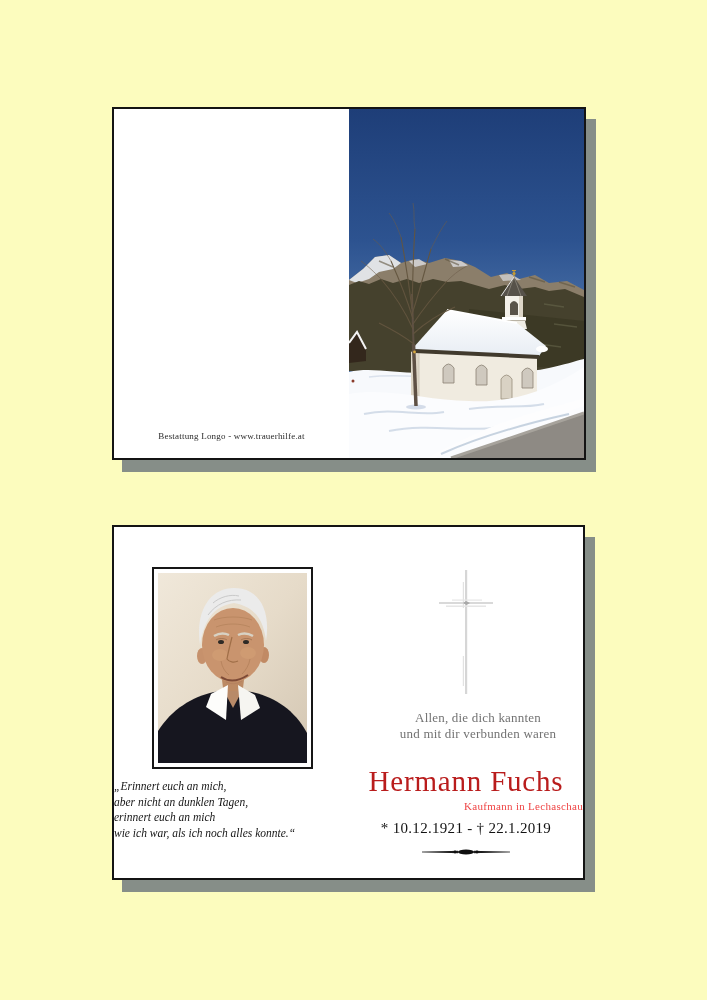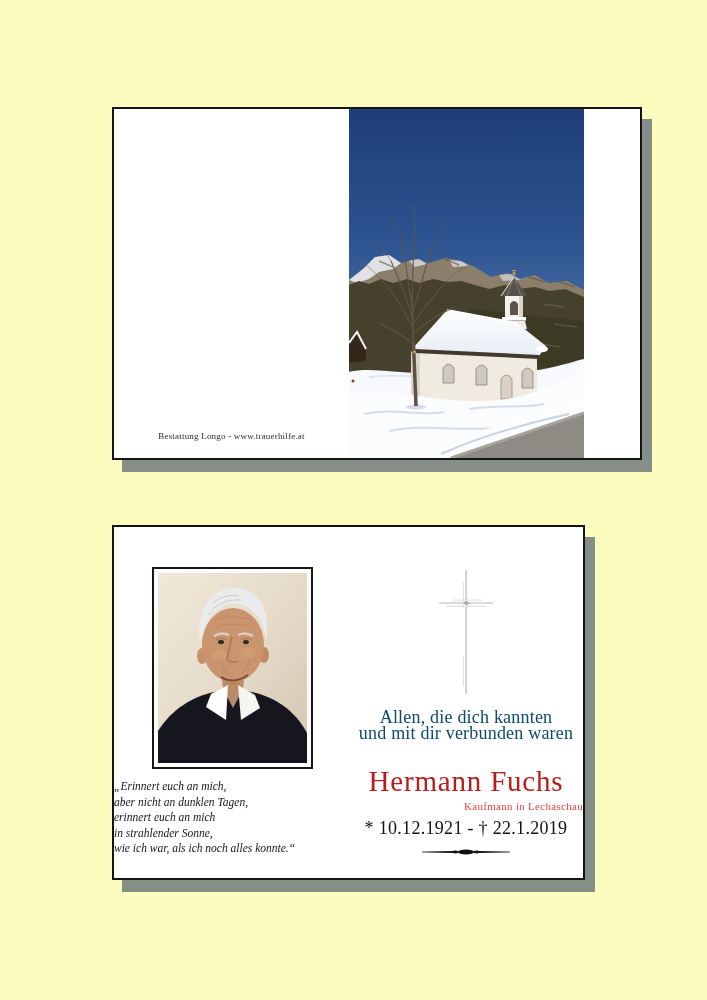--- a/index.html
+++ b/index.html
@@ -1,41 +1,41 @@
 <!DOCTYPE html>
 <html><head>
 <meta charset="utf-8">
 <style>
   html,body{margin:0;padding:0;}
   .page{position:relative;width:707px;height:1000px;background:#FCFCBE;overflow:hidden;
         font-family:"Liberation Serif", serif;}
   .card{position:absolute;background:#ffffff;border:2px solid #141414;box-sizing:border-box;
         box-shadow:10px 12px 0 0 #868E88;}
-  .card-outside{left:112px;top:107px;width:530px;height:353px;}
+  .card-outside{left:112px;top:107px;width:474px;height:353px;}
   .card-inside{left:112px;top:525px;width:473px;height:355px;}
 
   .imprint{position:absolute;left:0;top:322px;width:235px;text-align:center;
            font-size:9px;letter-spacing:0.2px;color:#2b2b2b;}
   .chapel-photo{position:absolute;left:235px;top:0;width:235px;height:349px;display:block;}
 
   .portrait-frame{position:absolute;left:38px;top:40px;width:161px;height:202px;box-sizing:border-box;
                   border:2px solid #161616;background:#ffffff;padding:4px;}
   .portrait-frame svg{display:block;width:149px;height:190px;}
 
   .quote{position:absolute;left:0;top:252px;width:237px;font-style:italic;
          font-size:11.5px;line-height:15.5px;color:#141414;}
 
   .right-col{position:absolute;left:235px;top:0;width:234px;height:351px;text-align:center;}
   .cross{position:absolute;left:89px;top:41px;width:56px;height:128px;}
-  .dedication{position:absolute;top:183px;left:0;width:100%;font-size:18px;line-height:15.6px;
-              letter-spacing:0.2px;color:#0c4a6e;}
+  .dedication{position:absolute;top:183px;left:12px;width:100%;font-size:13px;line-height:15.6px;
+              letter-spacing:0.2px;color:#737373;}
   .name{position:absolute;top:238px;left:0;width:100%;font-size:29px;line-height:33px;
         letter-spacing:0.8px;color:#b91c1c;}
   .occupation{position:absolute;top:273px;left:0;width:100%;font-size:11px;letter-spacing:0.3px;color:#ef4444;text-align:right;}
-  .dates{position:absolute;top:290px;left:0;width:100%;font-size:18px;line-height:22px;
+  .dates{position:absolute;top:290px;left:0;width:100%;font-size:15px;line-height:22px;
          letter-spacing:0.3px;color:#121212;}
   .divider{position:absolute;left:73px;top:320px;width:88px;height:10px;}
 </style>
 </head>
 <body>
 
 <div class="page">
 
   <div class="card card-outside">
 
@@ -178,21 +178,20 @@
         <path d="M63,88 C64,94 67,99 71,102 M92,86 C91,92 88,97 84,101" stroke="#A5744E" stroke-width="1" fill="none" opacity="0.5"></path>
         <path d="M63,104 Q75,112 90,102" stroke="#7D4A36" stroke-width="2" fill="none"></path>
         <path d="M68,109 Q76,113 84,108" stroke="#B07C5B" stroke-width="1" fill="none" opacity="0.6"></path>
       </svg>
     </div>
 
     <div class="quote">
       <div>„Erinnert euch an mich,</div>
       <div>aber nicht an dunklen Tagen,</div>
       <div>erinnert euch an mich</div>
-      <div>in strahlender Sonne,</div>
       <div>wie ich war, als ich noch alles konnte.“</div>
     </div>
 
     <div class="right-col">
 
       <svg class="cross" viewBox="0 0 56 128">
         <rect x="27" y="2" width="2.2" height="124" fill="#D6D6D6"></rect>
         <rect x="24.8" y="14" width="1.2" height="26" fill="#E2E2E2"></rect>
         <rect x="24.8" y="88" width="1.2" height="30" fill="#E2E2E2"></rect>
         <rect x="1" y="34" width="54" height="2" fill="#D9D9D9"></rect>

